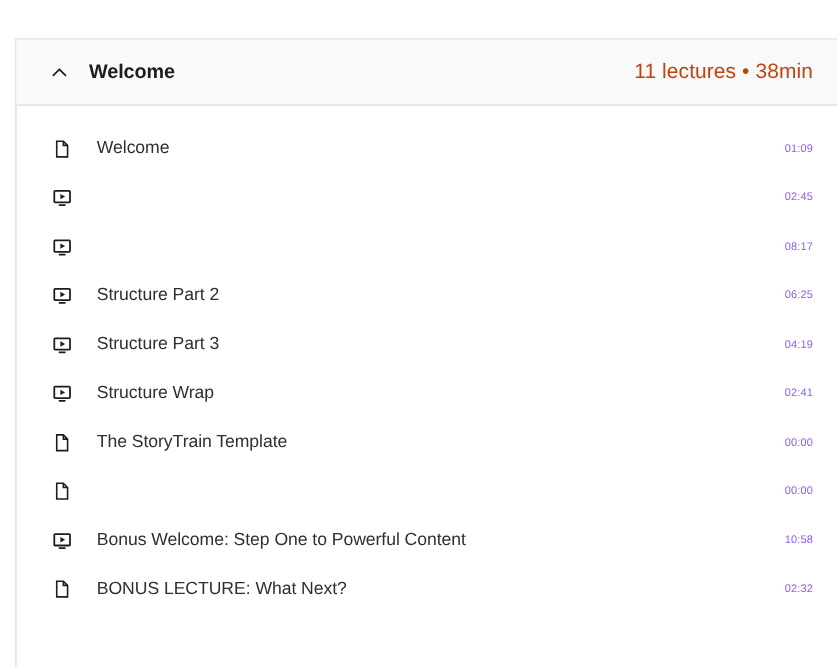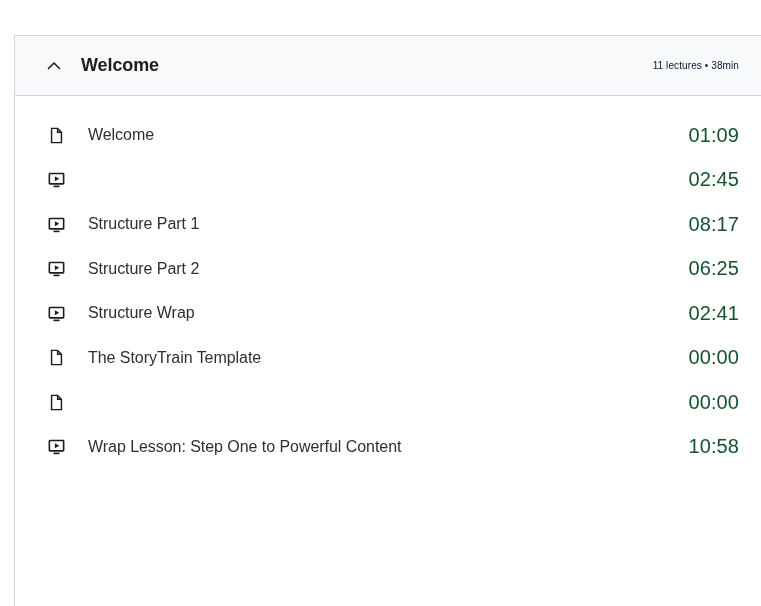--- a/index.html
+++ b/index.html
@@ -54,23 +54,23 @@
   .section-title {
     margin-left: 16px;
     font-size: 18px;
     font-weight: 700;
     color: #1c1d1f;
     letter-spacing: -0.1px;
     white-space: nowrap;
   }
   .section-meta {
     margin-left: auto;
-    font-size: 10px;
+    font-size: 19px;
     font-weight: 400;
-    color: #0f172a;
+    color: #c2410c;
     white-space: nowrap;
     letter-spacing: 0.1px;
   }
 
   
   .lecture-list {
     padding: 17px 0 0 0;
     margin: 0;
     list-style: none;
   }
@@ -95,22 +95,22 @@
 
   .lecture-title {
     margin-left: 22px;
     font-size: 16px;
     color: #2d2f31;
     white-space: nowrap;
     letter-spacing: -0.05px;
   }
   .lecture-duration {
     margin-left: auto;
-    font-size: 20px;
-    color: #14532d;
+    font-size: 10px;
+    color: #8b5cf6;
     white-space: nowrap;
     letter-spacing: 0.1px;
   }
 </style>
 </head>
 <body>
 
 <div class="section-card">
 
   <div class="section-header">
@@ -144,21 +144,20 @@
         <span class="lecture-duration">02:45</span>
       </li>
       <li class="lecture-row">
         <span class="lecture-icon">
           <svg width="17" height="17" viewBox="0 0 20 20" aria-hidden="true">
             <rect x="1.6" y="3" width="16.8" height="12.2" rx="0.8" fill="none" stroke="currentColor" stroke-width="1.9"></rect>
             <path d="M8.1 6.2 L13.2 9.1 L8.1 12 z" fill="currentColor"></path>
             <path d="M6.4 18.1 h7.2" stroke="currentColor" stroke-width="1.9" stroke-linecap="butt"></path>
           </svg>
         </span>
-        <span class="lecture-title">Structure Part 1</span>
         <span class="lecture-duration">08:17</span>
       </li>
       <li class="lecture-row">
         <span class="lecture-icon">
           <svg width="17" height="17" viewBox="0 0 20 20" aria-hidden="true">
             <rect x="1.6" y="3" width="16.8" height="12.2" rx="0.8" fill="none" stroke="currentColor" stroke-width="1.9"></rect>
             <path d="M8.1 6.2 L13.2 9.1 L8.1 12 z" fill="currentColor"></path>
             <path d="M6.4 18.1 h7.2" stroke="currentColor" stroke-width="1.9" stroke-linecap="butt"></path>
           </svg>
         </span>
@@ -166,20 +165,31 @@
         <span class="lecture-duration">06:25</span>
       </li>
       <li class="lecture-row">
         <span class="lecture-icon">
           <svg width="17" height="17" viewBox="0 0 20 20" aria-hidden="true">
             <rect x="1.6" y="3" width="16.8" height="12.2" rx="0.8" fill="none" stroke="currentColor" stroke-width="1.9"></rect>
             <path d="M8.1 6.2 L13.2 9.1 L8.1 12 z" fill="currentColor"></path>
             <path d="M6.4 18.1 h7.2" stroke="currentColor" stroke-width="1.9" stroke-linecap="butt"></path>
           </svg>
         </span>
+        <span class="lecture-title">Structure Part 3</span>
+        <span class="lecture-duration">04:19</span>
+      </li>
+      <li class="lecture-row">
+        <span class="lecture-icon">
+          <svg width="17" height="17" viewBox="0 0 20 20" aria-hidden="true">
+            <rect x="1.6" y="3" width="16.8" height="12.2" rx="0.8" fill="none" stroke="currentColor" stroke-width="1.9"></rect>
+            <path d="M8.1 6.2 L13.2 9.1 L8.1 12 z" fill="currentColor"></path>
+            <path d="M6.4 18.1 h7.2" stroke="currentColor" stroke-width="1.9" stroke-linecap="butt"></path>
+          </svg>
+        </span>
         <span class="lecture-title">Structure Wrap</span>
         <span class="lecture-duration">02:41</span>
       </li>
       <li class="lecture-row">
         <span class="lecture-icon">
           <svg width="17" height="17" viewBox="0 0 20 20" aria-hidden="true">
             <path d="M4.2 1.6 h7.1 l4.5 4.5 v12.3 h-11.6 z M11.3 1.6 v4.5 h4.5" fill="none" stroke="currentColor" stroke-width="1.7" stroke-linejoin="miter"></path>
           </svg>
         </span>
         <span class="lecture-title">The StoryTrain Template</span>
@@ -194,18 +204,27 @@
         <span class="lecture-duration">00:00</span>
       </li>
       <li class="lecture-row">
         <span class="lecture-icon">
           <svg width="17" height="17" viewBox="0 0 20 20" aria-hidden="true">
             <rect x="1.6" y="3" width="16.8" height="12.2" rx="0.8" fill="none" stroke="currentColor" stroke-width="1.9"></rect>
             <path d="M8.1 6.2 L13.2 9.1 L8.1 12 z" fill="currentColor"></path>
             <path d="M6.4 18.1 h7.2" stroke="currentColor" stroke-width="1.9" stroke-linecap="butt"></path>
           </svg>
         </span>
-        <span class="lecture-title">Wrap Lesson: Step One to Powerful Content</span>
+        <span class="lecture-title">Bonus Welcome: Step One to Powerful Content</span>
         <span class="lecture-duration">10:58</span>
       </li>
+      <li class="lecture-row">
+        <span class="lecture-icon">
+          <svg width="17" height="17" viewBox="0 0 20 20" aria-hidden="true">
+            <path d="M4.2 1.6 h7.1 l4.5 4.5 v12.3 h-11.6 z M11.3 1.6 v4.5 h4.5" fill="none" stroke="currentColor" stroke-width="1.7" stroke-linejoin="miter"></path>
+          </svg>
+        </span>
+        <span class="lecture-title">BONUS LECTURE: What Next?</span>
+        <span class="lecture-duration">02:32</span>
+      </li>
     </ul>
 
 </div>
 
 </body></html>

